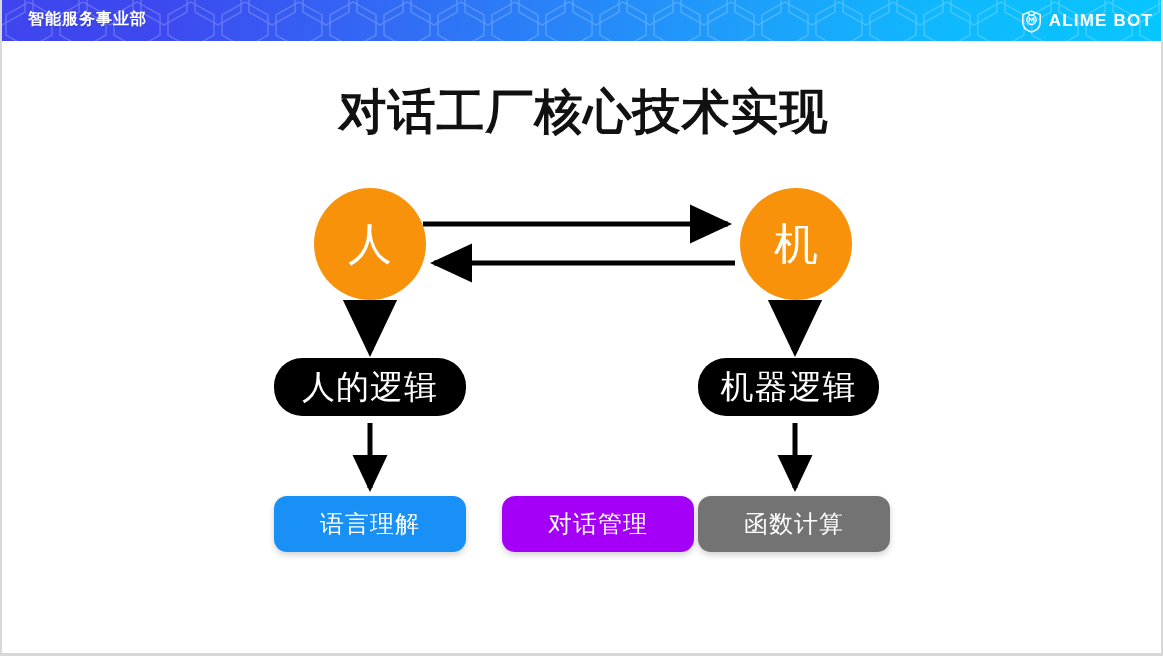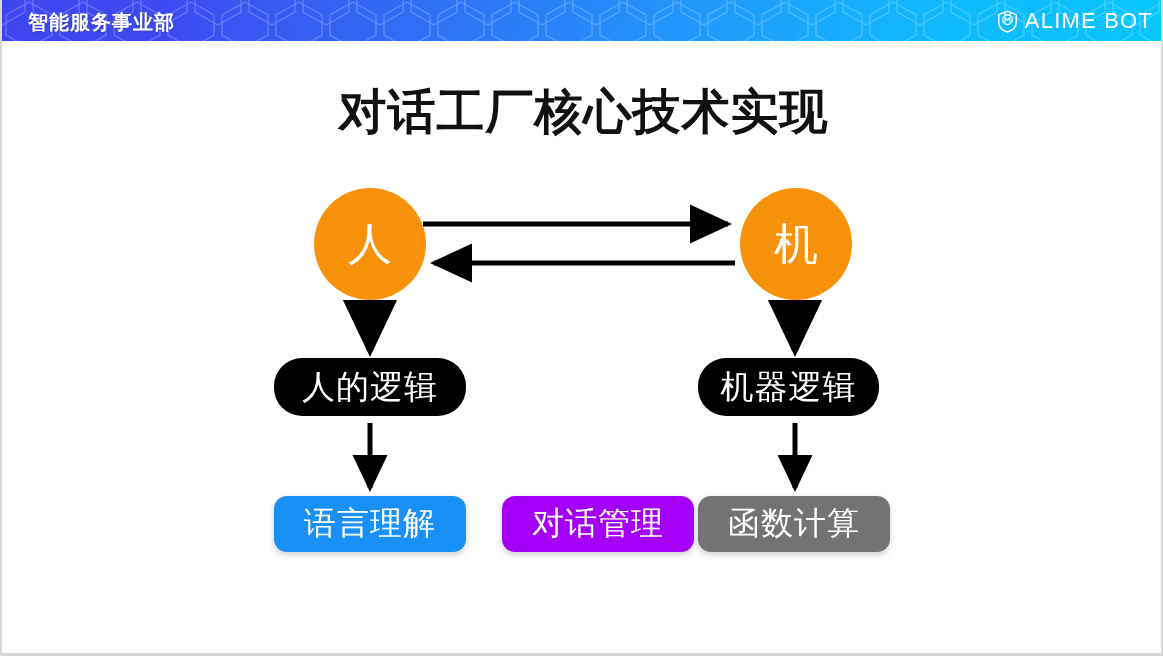--- a/index.html
+++ b/index.html
@@ -37,21 +37,21 @@
   .hex-pattern {
     position: absolute;
     left: 0; top: 0;
     width: 1163px; height: 41px;
     opacity: 0.22;
   }
   .header-title {
     position: absolute;
     left: 26px;
     top: 9px;
-    font-size: 20px;
+    font-size: 16px;
     font-weight: bold;
     color: #ffffff;
     letter-spacing: 1px;
     white-space: nowrap;
     text-shadow: 0 1px 2px rgba(0,0,0,0.18);
   }
   .brand {
     position: absolute;
     right: 12px;
     top: 9px;
@@ -59,24 +59,24 @@
     align-items: center;
     gap: 7px;
     height: 24px;
   }
   .brand-mark {
     width: 21px;
     height: 23px;
     display: block;
   }
   .brand-text {
-    font-size: 22px;
+    font-size: 17px;
     color: #ffffff;
     letter-spacing: 1.2px;
-    font-weight: 400;
+    font-weight: 700;
     white-space: nowrap;
   }
 
   
   .slide-title {
     position: absolute;
     left: 0;
     top: 80px;
     width: 1163px;
     text-align: center;
@@ -137,21 +137,21 @@
 
   .tech-box {
     position: absolute;
     height: 56px;
     top: 496px;
     border-radius: 13px;
     color: #ffffff;
     display: flex;
     align-items: center;
     justify-content: center;
-    font-size: 32px;
+    font-size: 24px;
     letter-spacing: 1px;
     font-family: Liberation Serif, serif;
     box-shadow: 0 3px 6px rgba(0,0,0,0.18);
   }
   #box-nlu  { left: 272px; width: 192px; background: #1890F5; }
   #box-dm   { left: 500px; width: 192px; background: #A500F7; }
   #box-func { left: 696px; width: 192px; background: #737373; }
 </style>
 </head>
 <body>

